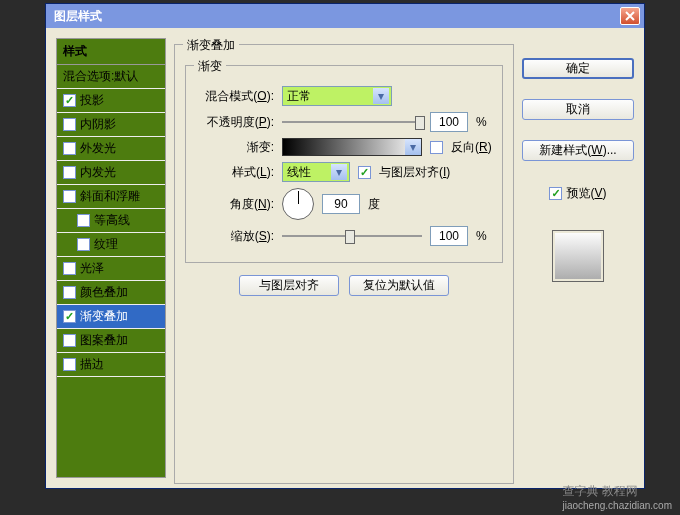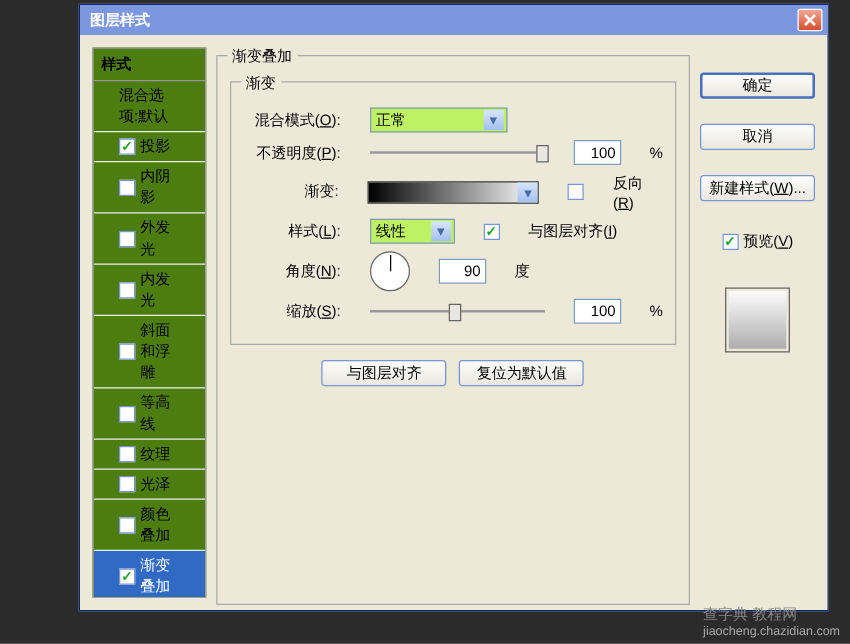--- a/index.html
+++ b/index.html
@@ -1,42 +1,42 @@
 <!DOCTYPE html>
 <html><head>
 <meta charset="utf-8">
 <style>
 * { box-sizing: border-box; margin: 0; padding: 0; font-family: "Microsoft YaHei", SimSun, sans-serif; font-size: 12px; }
 body { background: #2b2b2b; width: 680px; height: 515px; position: relative; }
-.dialog { position: absolute; left: 63px; top: 3px; width: 600px; height: 486px; background: #ece9d8; border: 1px solid #0a246a; }
+.dialog { position: absolute; left: 45px; top: 3px; width: 600px; height: 486px; background: #ece9d8; border: 1px solid #0a246a; }
 .titlebar { height: 24px; background: linear-gradient(to right, #7b97e0, #7b97e0); color: #fff; display: flex; align-items: center; padding: 0 4px 0 8px; justify-content: space-between; }
 .titlebar-title { font-weight: bold; color: #fff; }
 .close-btn { width: 20px; height: 18px; background: linear-gradient(#f7a68f, #d14f2e); border: 1px solid #fff; border-radius: 2px; color: #fff; display: flex; align-items: center; justify-content: center; font-weight: bold; cursor: pointer; }
 .content { display: flex; padding: 10px; gap: 8px; height: calc(100% - 24px); }
 .left-panel { width: 110px; border: 1px solid #999; background: #4d7c0f; display: flex; flex-direction: column; }
 .left-header { border-bottom: 1px solid #999; padding: 4px 6px; font-weight: bold; }
 .left-list { overflow: auto; }
-.style-item { padding: 3px 20px; display: flex; align-items: center; gap: 4px; cursor: pointer; border-bottom: 1px solid #eee; }
+.style-item { padding: 3px 6px; display: flex; align-items: center; gap: 4px; cursor: pointer; border-bottom: 1px solid #eee; }
 .style-item.indent { padding-left: 20px; }
 .style-item.selected { background: #316ac5; color: #fff; }
 .grp { position: relative; border: 1px solid #aaa; margin-top: 6px; padding: 14px 10px 10px 10px; }
 .grp-title { position: absolute; top: -8px; left: 8px; background: #ece9d8; padding: 0 4px; }
 .center-panel { flex: 1; }
 .right-panel { width: 112px; display: flex; flex-direction: column; gap: 20px; align-items: stretch; margin-top: 20px; }
 .win-btn { height: 21px; background: linear-gradient(#fdfdfd, #e9e8df); border: 1px solid #7a95d6; border-radius: 3px; cursor: pointer; text-align: center; line-height: 19px; }
 .win-btn.primary { border: 2px solid #4a6fbf; line-height: 17px; }
 .preview-box { width: 52px; height: 52px; background: linear-gradient(#fff, #aaa); border: 1px solid #666; margin: 8px auto; box-shadow: inset 0 0 0 2px #ece9d8; }
-.form-row { display: flex; align-items: center; margin: 6px 0; gap: 23px; }
+.form-row { display: flex; align-items: center; margin: 6px 0; gap: 8px; }
 .form-label { width: 78px; text-align: right; }
 .select { height: 20px; border: 1px solid #7f9db9; background: #bef264; display: inline-flex; align-items: center; justify-content: space-between; padding: 0 2px 0 4px; cursor: pointer; }
 .drop-arrow { width: 16px; height: 16px; background: linear-gradient(#d6e4fd, #a5c0ee); display: flex; align-items: center; justify-content: center; color: #4a6aa5; }
 .slider { position: relative; width: 140px; height: 16px; }
 .slider-track { position: absolute; top: 7px; width: 100%; height: 2px; background: #999; }
 .slider-thumb { position: absolute; top: 2px; width: 10px; height: 14px; background: #e8e8e0; border: 1px solid #666; cursor: pointer; }
-.num-input { width: 38px; height: 20px; border: 1px solid #7f9db9; background: #fff; text-align: right; padding: 0 3px; line-height: 18px; }
+.num-input { width: 38px; height: 20px; border: 1px solid #7f9db9; background: #fff; text-align: center; padding: 0 3px; line-height: 18px; }
 .grad-swatch { width: 140px; height: 18px; border: 1px solid #333; background: linear-gradient(to right, #000, #fff); display: flex; justify-content: flex-end; cursor: pointer;}
 .angle-dial { width: 32px; height: 32px; border: 1px solid #666; border-radius: 50%; background: #fff; position: relative; cursor: pointer; }
 .angle-hand { position: absolute; left: 50%; bottom: 50%; width: 1px; height: 13px; background: #000; transform-origin: bottom center; }
 .cb { width: 13px; height: 13px; border: 1px solid #7a95d6; background: #fff; display: inline-flex; align-items: center; justify-content: center; color: #22a022; font-size: 11px; font-weight: bold; cursor: pointer; flex: 0 0 auto; }
 .underline-key { text-decoration: underline; }
 .watermark { position: absolute; right: 8px; bottom: 4px; color: #888; font-size: 12px; margin-top: 23px; }
 .watermark .sub { font-size: 10px; color: #aaa; }
 </style>
 </head>
 <body>

